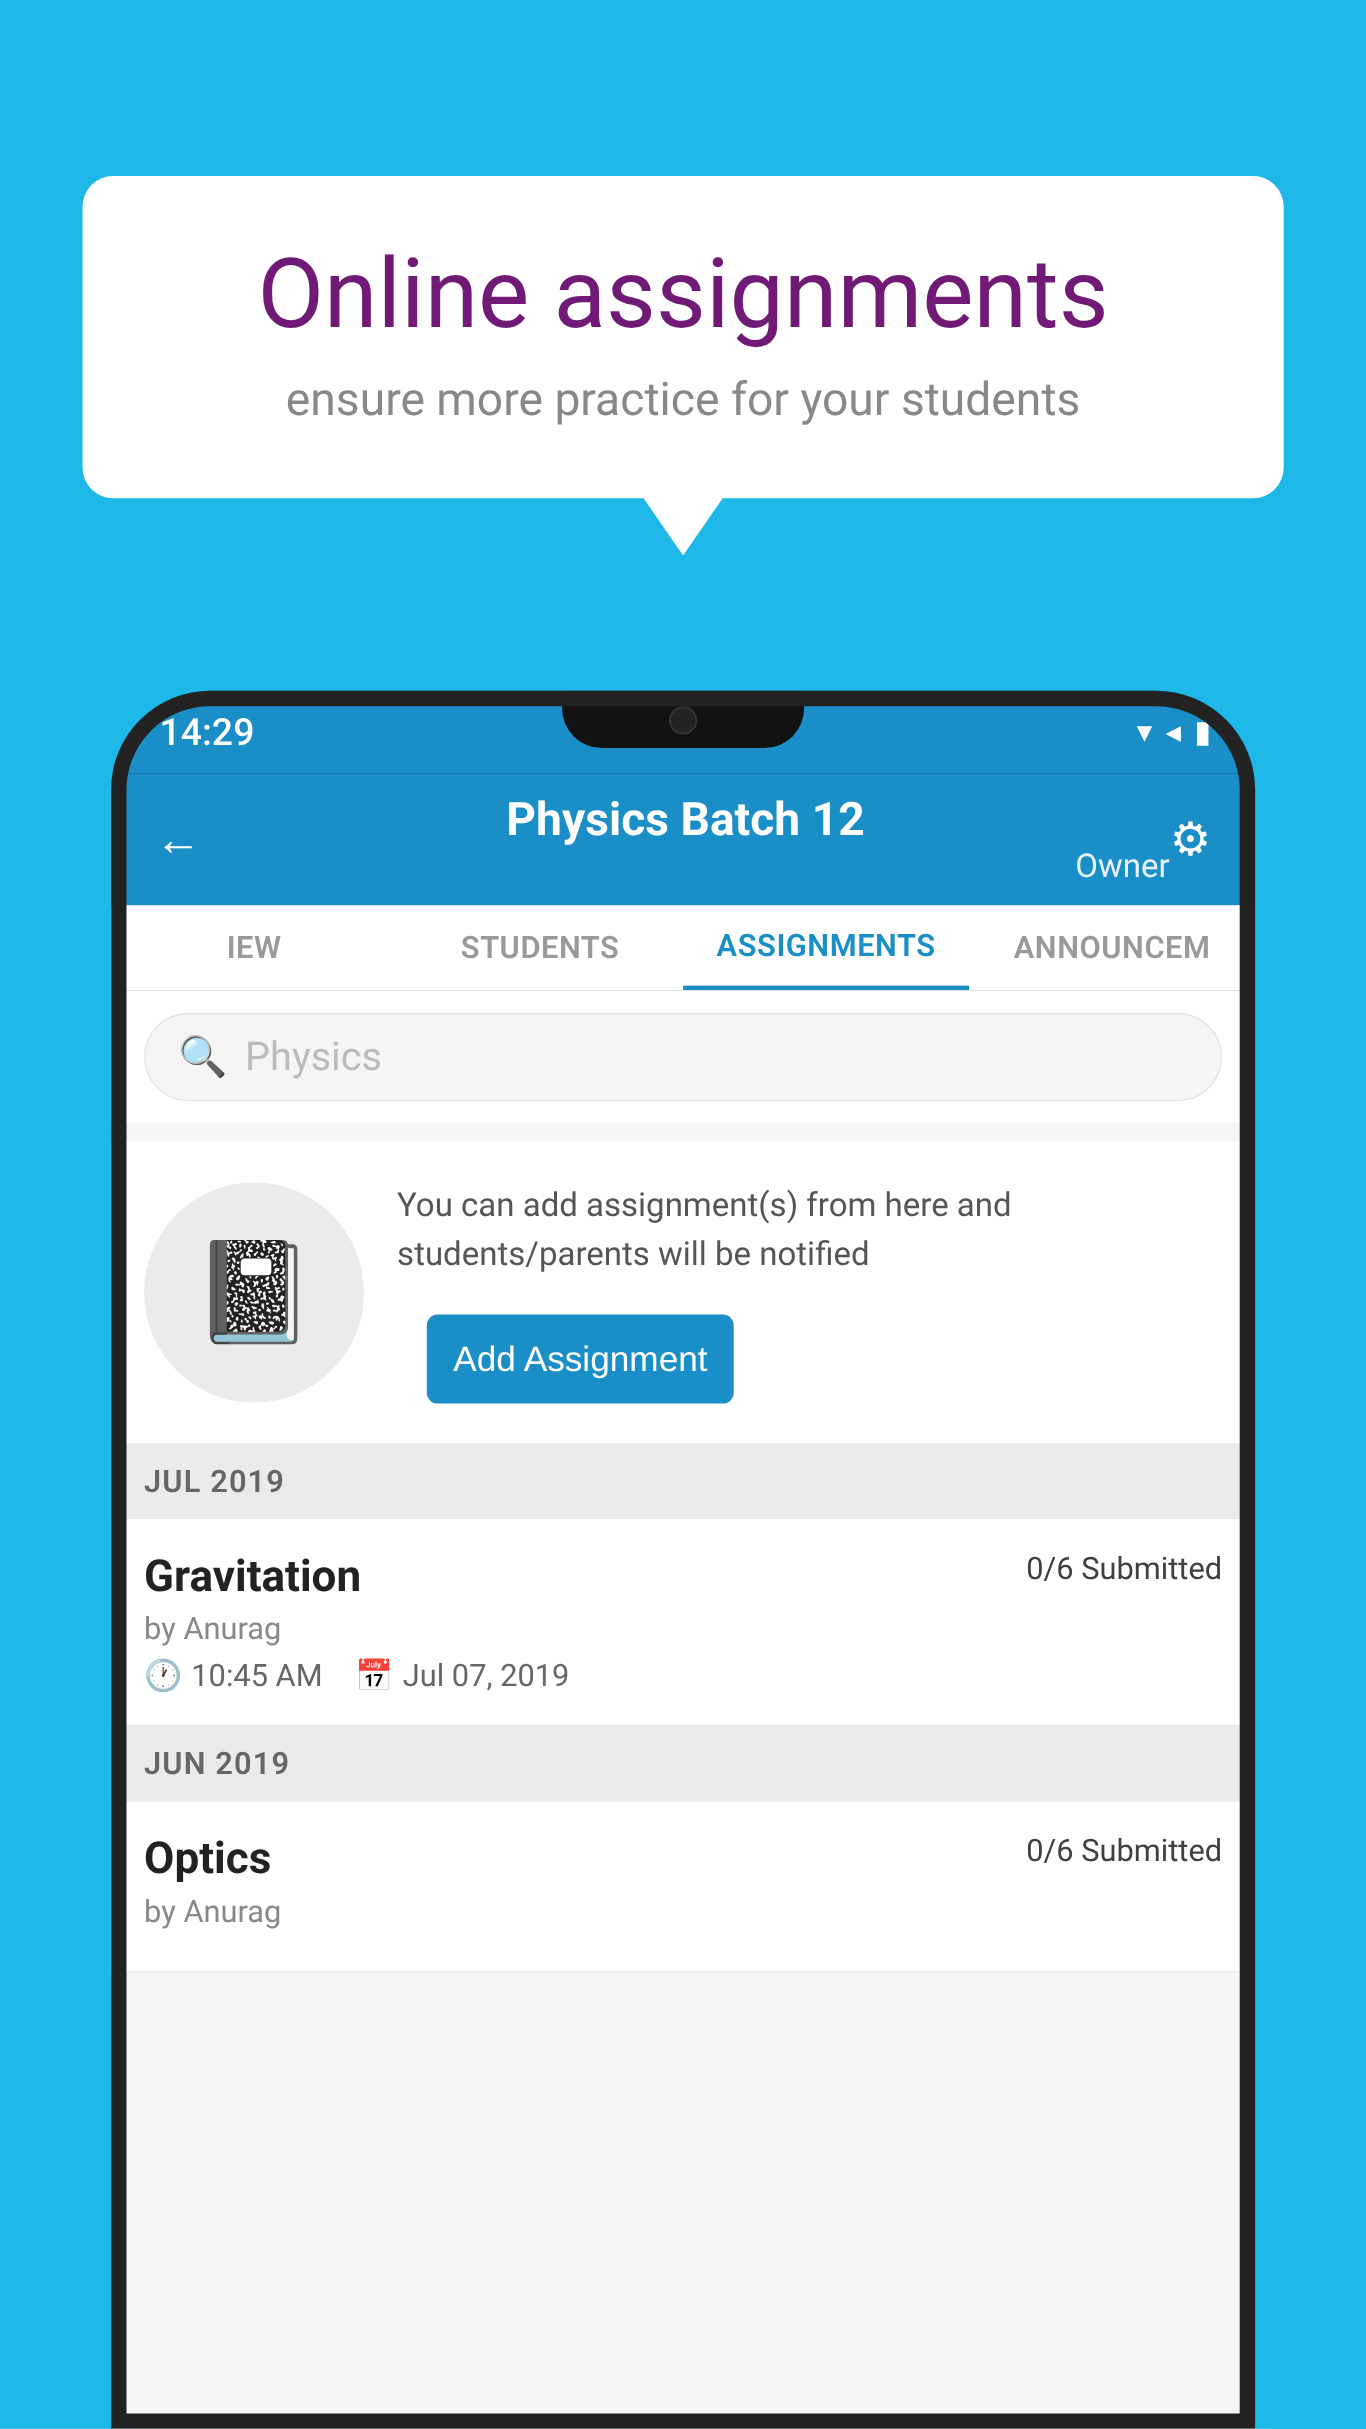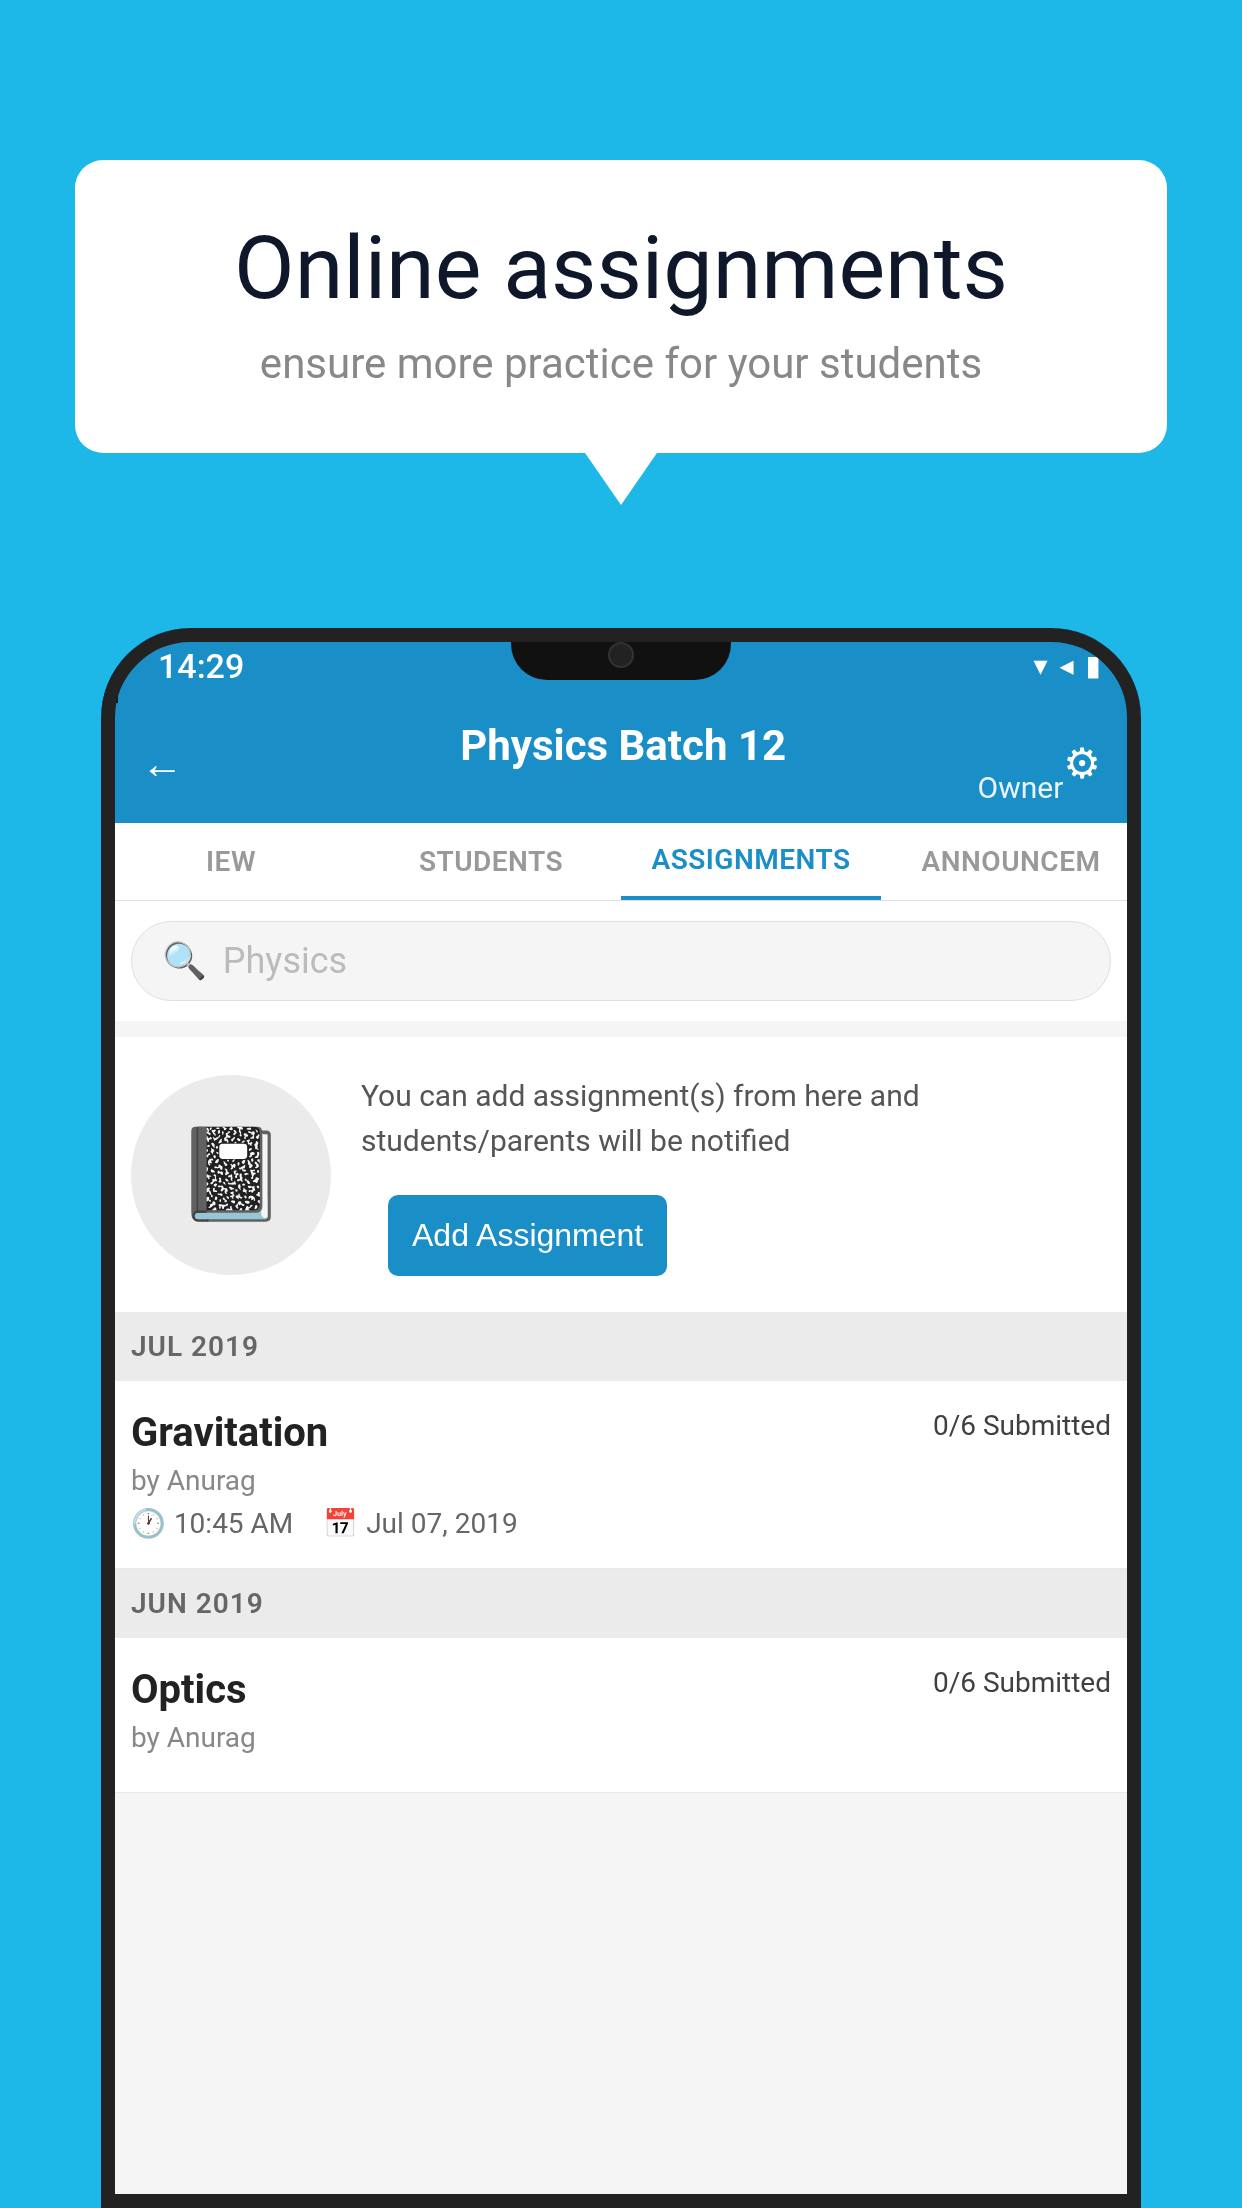--- a/index.html
+++ b/index.html
@@ -33,21 +33,21 @@
       transform: translateX(-50%);
       width: 0;
       height: 0;
       border-left: 38px solid transparent;
       border-right: 38px solid transparent;
       border-top: 55px solid white;
     }
     .bubble-title {
       font-size: 88px;
       font-weight: 400;
-      color: #0f172a;
+      color: #701a75;
       text-align: center;
       line-height: 1.1;
       margin-bottom: 22px;
     }
     .bubble-subtitle {
       font-size: 42px;
       color: #888;
       text-align: center;
       font-weight: 400;
     }
@@ -87,21 +87,21 @@
       height: 26px;
       background: #222;
       border-radius: 50%;
       border: 2px solid #333;
     }
 
     
     .status-bar {
       position: absolute;
       top: 0;
-      left: 17px;
+      left: 4px;
       right: 0;
       height: 75px;
       background: #1a8ec7;
       display: flex;
       align-items: center;
       justify-content: space-between;
       padding: 0 40px;
       z-index: 5;
     }
     .status-time {

